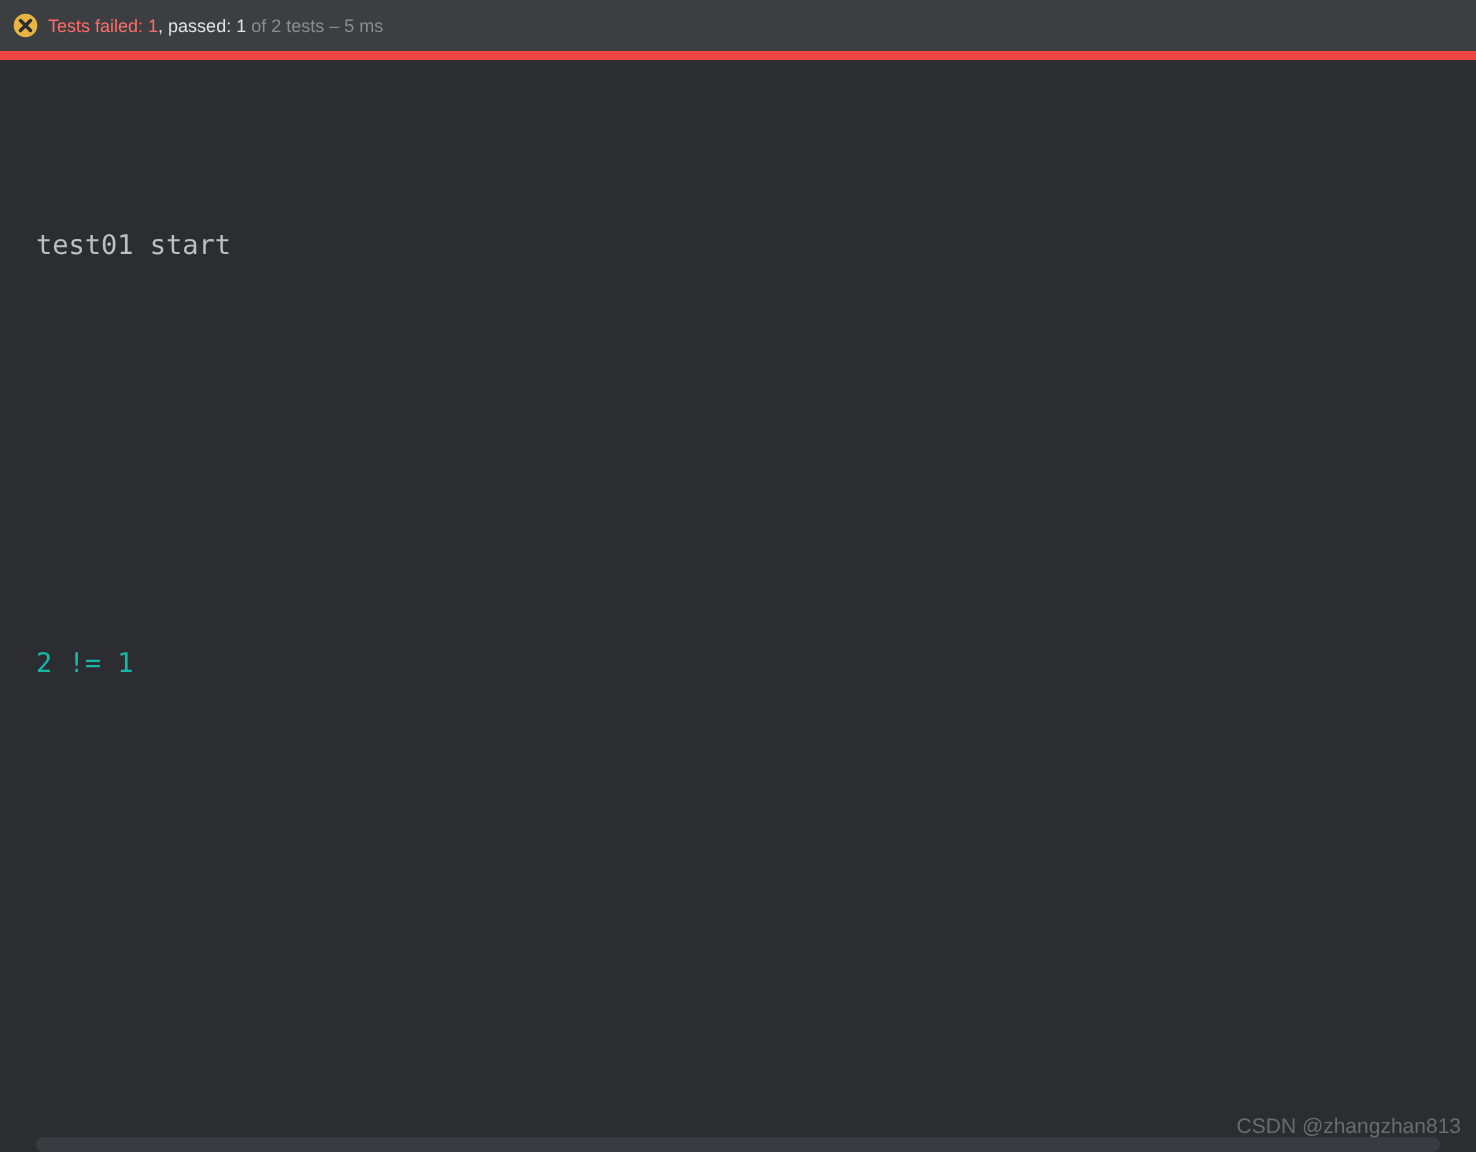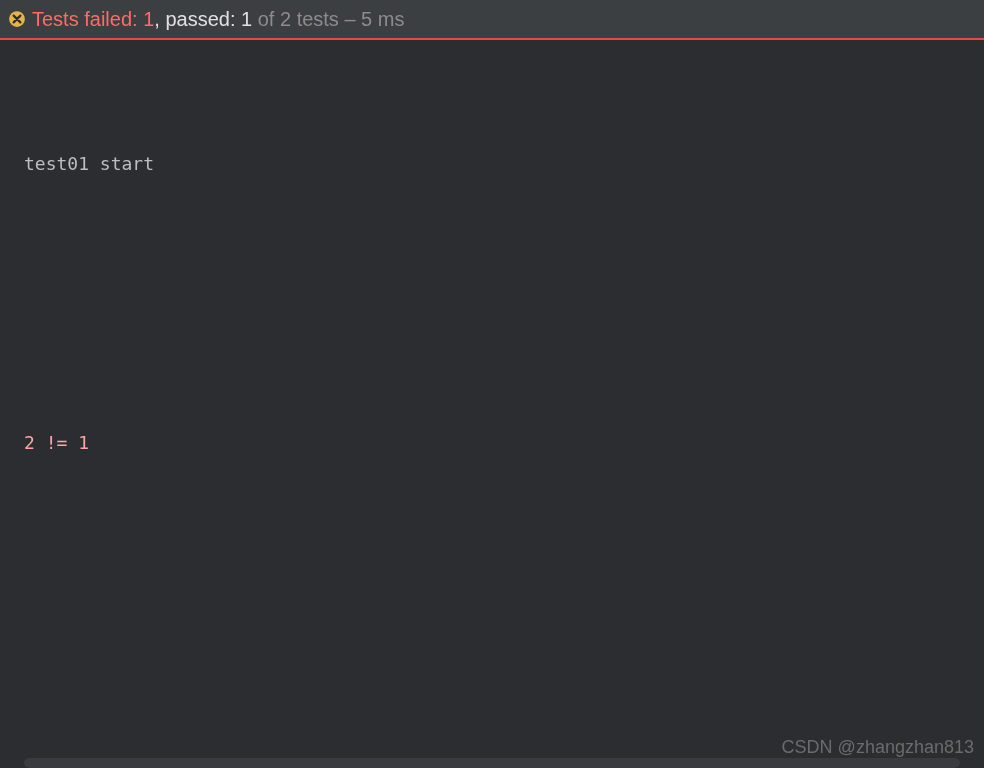--- a/index.html
+++ b/index.html
@@ -11,25 +11,25 @@
       width: 984px;
       height: 768px;
       background: #2b2d30;
       font-family: 'Segoe UI', Tahoma, sans-serif;
       overflow: hidden;
       position: relative;
     }
     .status-bar {
       height: 40px;
       background: #3c3f41;
-      border-bottom: 2px solid #ef4444;
+      border-bottom: 6px solid #ef4444;
       display: flex;
       align-items: center;
       padding: 0 8px;
-      font-size: 20px;
+      font-size: 12px;
       gap: 6px;
     }
     .status-icon {
       width: 18px;
       height: 18px;
       display: inline-flex;
       align-items: center;
       justify-content: center;
       flex-shrink: 0;
     }
@@ -52,31 +52,31 @@
       overflow: hidden;
     }
     .output-line {
       display: block;
     }
     .output-gray {
       color: #bcbec4;
       margin-top: 28px;
     }
     .output-red {
-      color: #fca5a5;
+      color: #14b8a6;
     }
     .empty-line {
       height: 31px;
     }
     .watermark {
       position: absolute;
       right: 10px;
       bottom: 10px;
       color: #6b6b6b;
-      font-size: 18px;
+      font-size: 14px;
       font-family: sans-serif;
     }
     .scrollbar {
       position: absolute;
       bottom: 0;
       left: 24px;
       right: 24px;
       height: 10px;
       background: #393b40;
       border-radius: 5px;

